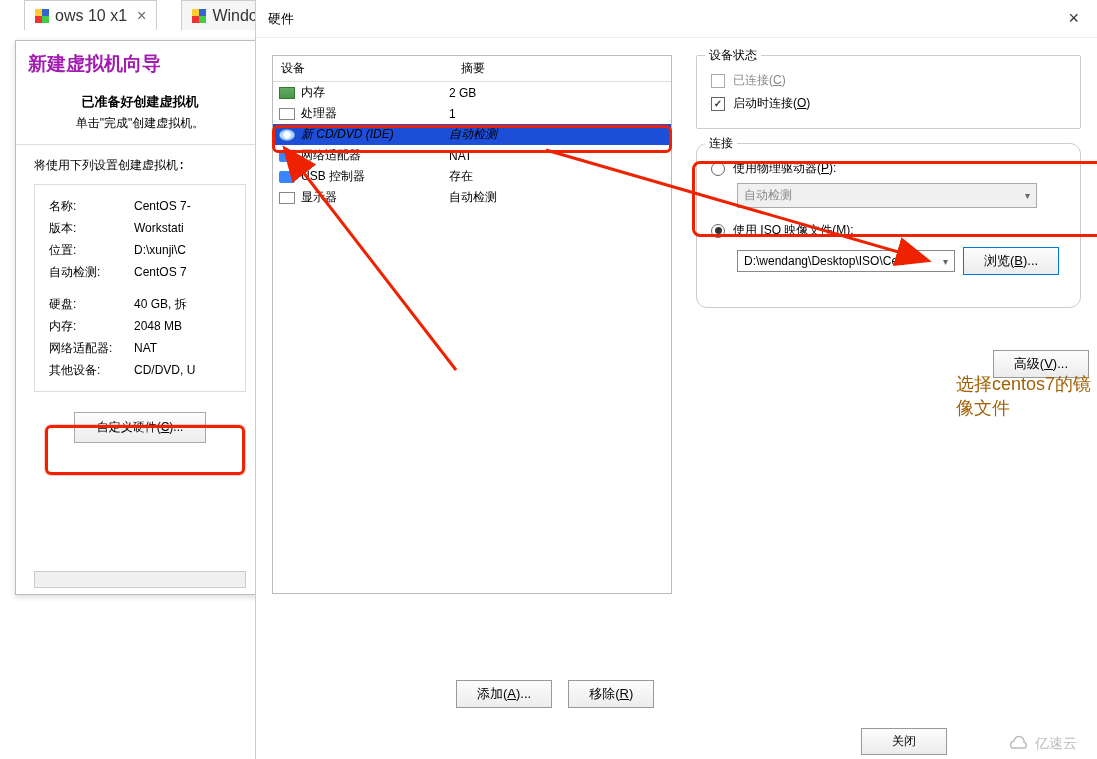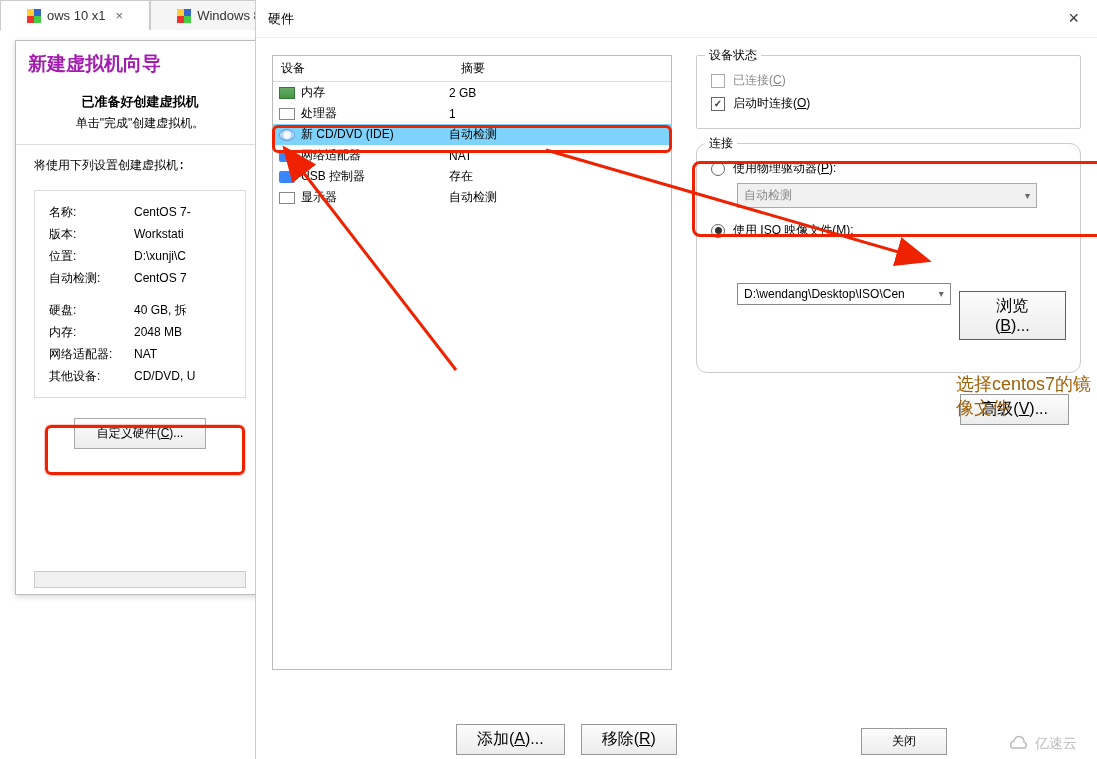--- a/index.html
+++ b/index.html
@@ -1,89 +1,89 @@
 <!DOCTYPE html>
 <html><head>
 <meta charset="utf-8">
 <style>
 * { box-sizing: border-box; margin: 0; padding: 0; font-family: "Microsoft YaHei", "Segoe UI", sans-serif; }
 body { width: 1097px; height: 759px; background: #fff; position: relative; overflow: hidden; font-size: 12px; }
 
 
 .tabs { position: absolute; top: 0; left: 0; display: flex; height: 30px; }
-.tab { display: flex; align-items: center; padding: 0 26px; border: 1px solid #ccc; background: #f5f5f5; border-bottom: none; font-size: 13px; color: #333; }
+.tab { display: flex; align-items: center; padding: 0 10px; border: 1px solid #ccc; background: #f5f5f5; border-bottom: none; font-size: 16px; color: #333; margin-left: 24px; }
 .tab.active { background: #fff; }
 .tab-icon { width: 14px; height: 14px; margin-right: 6px; display: inline-block; }
 .tab-close { margin-left: 10px; color: #666; }
 
 
 .wizard { position: absolute; top: 40px; left: 15px; width: 250px; height: 555px; border: 1px solid #bbb; background: #fff; box-shadow: 0 2px 6px rgba(0,0,0,.15); }
 .wizard-title { padding: 10px 12px; font-size: 19px; color: #a21caf; font-weight: bold; }
 .wizard-head { text-align: center; padding: 6px 20px 12px; }
 .wizard-head-bold { font-weight: bold; font-size: 13px; }
 .wizard-head-sub { font-size: 12px; margin-top: 4px; }
 .wizard-sep { border-top: 1px solid #ddd; margin: 0 0 12px; }
 .wizard-body { padding: 0 18px; font-size: 12px; }
-.wizard-label { margin-bottom: 16px; font-family: Liberation Mono, monospace; }
+.wizard-label { margin-bottom: 10px; font-family: Liberation Mono, monospace; }
 .wizard-panel { border: 1px solid #ddd; padding: 10px 14px; font-size: 12px; line-height: 22px; }
 .wizard-row { display: flex; }
 .wizard-row .k { width: 85px; }
 .wizard-row .v { flex: 1; }
 .wizard-gap { height: 10px; }
 .wizard-btn { display: block; margin: 20px auto 0; padding: 6px 22px; border: 1px solid #aaa; background: linear-gradient(#fdfdfd,#ececec); font-size: 12px; }
 .wizard-scrollbar { position: absolute; bottom: 6px; left: 18px; right: 18px; height: 17px; border: 1px solid #ccc; background: #f0f0f0; }
 .hl-red { border: 3px solid #e20; border-radius: 6px; box-shadow: 0 0 0 1px rgba(255,0,0,.2); }
 .hl-customize { position: absolute; top: 425px; left: 45px; width: 200px; height: 50px; pointer-events: none; }
 
 
 .hw-dialog { position: absolute; top: 0; left: 255px; right: 0; bottom: 0; background: #fff; border-left: 1px solid #ccc; }
 .hw-titlebar { display: flex; align-items: center; justify-content: space-between; padding: 8px 12px; border-bottom: 1px solid #eee; font-size: 13px; }
 .hw-close { font-size: 18px; color: #333; cursor: pointer; padding: 0 6px; }
 
 
-.dev-table { position: absolute; top: 55px; left: 16px; width: 400px; border: 1px solid #bbb; height: 615px; background: #fff; }
+.dev-table { position: absolute; top: 55px; left: 16px; width: 400px; border: 1px solid #bbb; height: 539px; background: #fff; }
 .dev-head { display: flex; background: #fff; border-bottom: 1px solid #ddd; font-size: 12px; }
 .dev-head div { padding: 4px 8px; }
 .dev-col1 { width: 180px; }
 .dev-col2 { flex: 1; }
 .dev-row { display: flex; font-size: 12px; padding: 2px 6px; align-items: center; }
-.dev-row.sel { background: #7dd3fc; }
+.dev-row.sel { background: #1d4ed8; font-style: italic; }
 .dev-icon { width: 16px; height: 12px; margin-right: 6px; display: inline-block; }
 .icon-mem { background: linear-gradient(#6a6,#494); border:1px solid #373;}
 .icon-cpu { background: #fff; border:1px solid #888; position:relative;}
 .icon-cd  { background: radial-gradient(circle,#fff 30%,#9cf 60%,#fff 90%); border-radius:50%; border:1px solid #69c;}
 .icon-net { background:#3a86ff; border-radius:2px;}
 .icon-usb { background:#3a86ff; border-radius:2px;}
 .icon-disp{ background:#fff; border:1px solid #888;}
 .dev-row .dev-col1 { width: 170px; display:flex; align-items:center;}
 .dev-row .dev-col2 { flex: 1; }
 .hl-cdrow { position: absolute; top: 125px; left: 16px; width: 400px; height: 28px; pointer-events: none; border:3px solid #e20; border-radius:6px;}
 
 .dev-btns { position: absolute; top: 680px; left: 200px; display: flex; gap: 16px; }
-.btn { padding: 4px 20px; border: 1px solid #999; background: linear-gradient(#fdfdfd,#ececec); font-size: 16px; margin-top: 44px; }
+.btn { padding: 4px 20px; border: 1px solid #999; background: linear-gradient(#fdfdfd,#ececec); font-size: 13px; }
 
 
 .right-panel { position: absolute; top: 55px; left: 440px; right: 16px; font-size: 12px; }
 .fieldset { border: 1px solid #ccc; border-radius: 2px; padding: 10px 14px; margin-bottom: 14px; position: relative; }
 .fieldset .legend { position: absolute; top: -9px; left: 8px; background: #fff; padding: 0 4px; font-size: 12px; }
 .chk-row, .rad-row { display: flex; align-items: center; margin: 6px 0; font-size: 12px; }
 .chk, .rad { width: 14px; height: 14px; margin-right: 8px; border: 1px solid #666; display:inline-flex; align-items:center; justify-content:center; font-size:10px; }
 .rad { border-radius: 50%; }
 .rad.on::after { content:''; width:7px; height:7px; background:#333; border-radius:50%; display:block;}
 .chk.on::after { content:'✓'; color:#333; font-weight:bold; line-height:1;}
 .disabled { color: #888; }
 .disabled .chk, .disabled .rad { border-color: #aaa; }
 .indent { margin-left: 26px; }
 .sel-box { border: 1px solid #aaa; padding: 3px 6px; background: #fff; display:flex; justify-content:space-between; align-items:center; width: 300px; font-size:12px;}
 .sel-box.disabled { background:#f0f0f0; color:#888;}
 .sel-arrow { font-size: 10px; color:#666;}
 .iso-row { display: flex; gap: 8px; margin-left: 26px; margin-top: 8px; align-items:center;}
 .iso-path { border: 1px solid #888; padding: 3px 6px; background:#fff; width: 218px; display:flex; justify-content:space-between; align-items:center; font-size:12px;}
 .hl-iso { position: absolute; border:3px solid #e20; border-radius:8px; pointer-events:none; top: 161px; left: 436px; width: 636px; height: 76px;}
-.adv-btn-wrap { position:absolute; top: 350px; right: 28px; padding-left: 24px; }
+.adv-btn-wrap { position:absolute; top: 350px; right: 8px; padding-left: 24px; }
 .annotation { position: absolute; top: 372px; left: 700px; color: #a16207; font-size: 18px; font-weight: normal; }
 .arrow-svg { position:absolute; pointer-events:none; }
 .close-btn { position:absolute; bottom: 4px; right: 150px; padding: 4px 30px; border:1px solid #999; background:linear-gradient(#fdfdfd,#ececec); font-size:12px;}
 .watermark { position:absolute; bottom:6px; right:20px; color:#bbb; font-size:14px; display:flex; align-items:center; gap:4px;}
 .u { text-decoration: underline; }
 </style>
 </head>
 <body>
 
 <div class="tabs">

